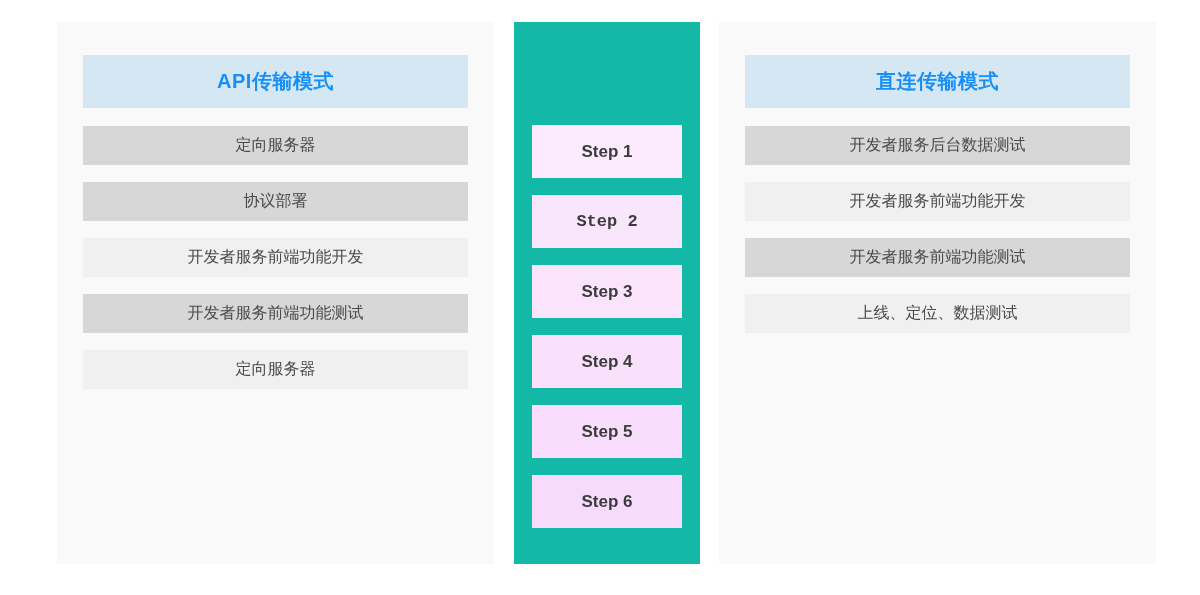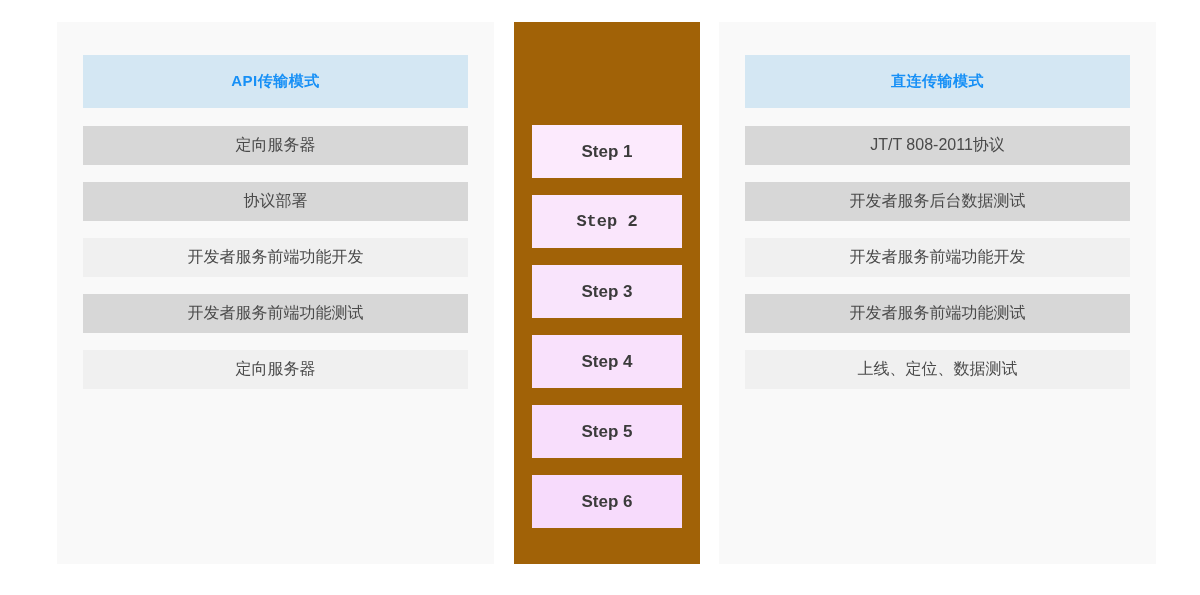--- a/index.html
+++ b/index.html
@@ -22,42 +22,42 @@
   }
 
   
   .panel {
     background: #f9f9f9;
     height: 542px;
     position: relative;
   }
 
   .panel-left  { width: 437px; margin-left: 57px; }
-  .panel-mid   { width: 186px; margin-left: 20px; background: #a16207; }
+  .panel-mid   { width: 186px; margin-left: 20px; background: #14b8a6; }
   .panel-right { width: 437px; margin-left: 19px; }
 
   
   .col {
     position: absolute;
     left: 26px;
     right: 26px;
     top: 33px;
   }
   .panel-mid .col {
     left: 18px;
     right: 18px;
     top: 103px;
   }
 
   
   .mode-header {
     height: 53px;
     background: #d4e7f3;
     color: #1790f6;
-    font-size: 15px;
+    font-size: 20px;
     font-weight: bold;
     letter-spacing: 0.5px;
     display: flex;
     align-items: center;
     justify-content: center;
     margin-bottom: 18px;
   }
 
   
   .stage {
@@ -115,21 +115,20 @@
       <div class="step s4">Step 4</div>
       <div class="step s5">Step 5</div>
       <div class="step s6">Step 6</div>
     </div>
   </div>
 
   <div class="panel panel-right">
     <div class="col">
       <div class="mode-header">直连传输模式</div>
 
-      <div class="stage dark">JT/T 808-2011协议</div>
       <div class="stage dark">开发者服务后台数据测试</div>
       <div class="stage light">开发者服务前端功能开发</div>
       <div class="stage dark">开发者服务前端功能测试</div>
       <div class="stage light">上线、定位、数据测试</div>
     </div>
   </div>
 
 </div>
 
 </body></html>

